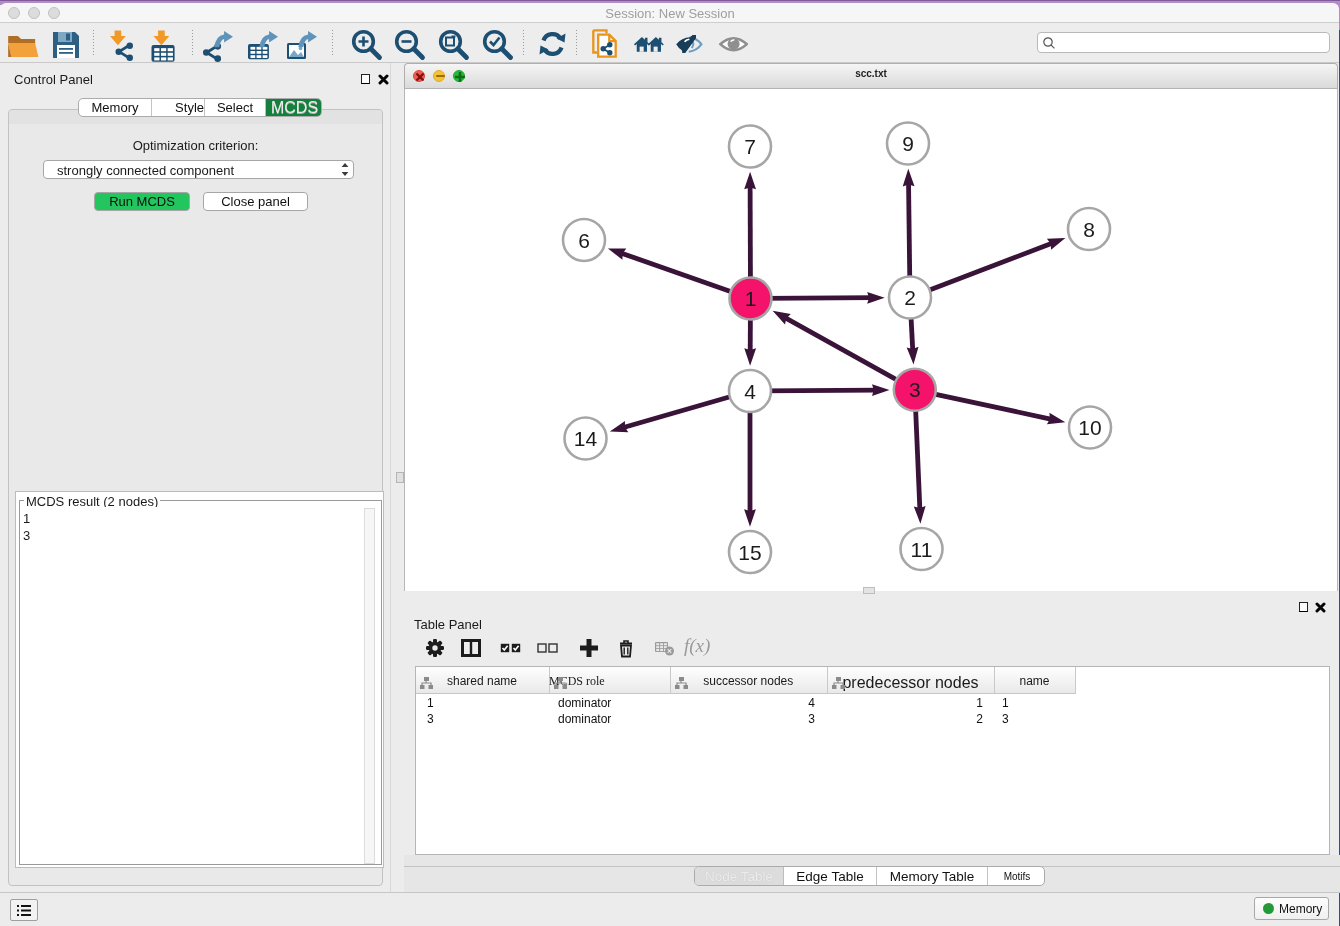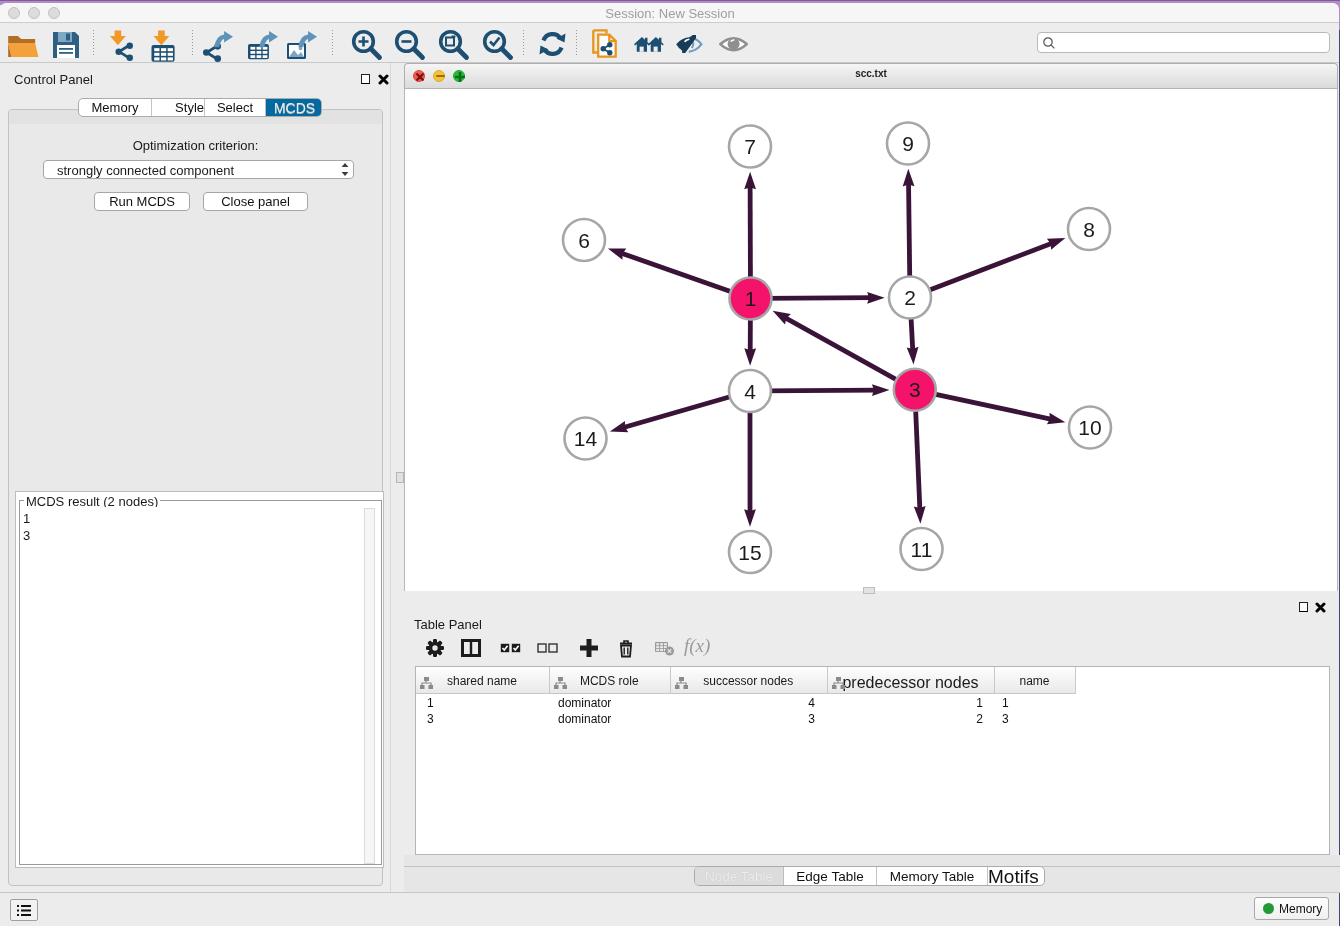--- a/index.html
+++ b/index.html
@@ -198,33 +198,33 @@
     <path d="M2,2 L9,9 M9,2 L2,9" stroke="#050505" stroke-width="3" stroke-linecap="round"></path>
   </svg>
 
 <div class="abs" style="left:8px;top:109px;width:375px;height:777px;background:#e9e9e9;border:1px solid #c2c2c2;border-radius:4px;"></div>
 <div class="abs" style="left:9px;top:110px;width:373px;height:14px;background:#e2e2e2;border-radius:4px 4px 0 0;"></div>
 
 <div class="abs" style="left:78px;top:98px;width:244px;height:19px;background:#fff;border:1px solid #ababab;border-radius:5px;overflow:hidden;">
   <div class="abs" style="left:0;top:0;width:73px;height:19px;border-right:1px solid #c4c4c4;text-align:center;line-height:18px;font-size:13px;color:#111;">Memory</div>
   <div class="abs" style="left:73px;top:0;width:53px;height:19px;border-right:1px solid #c4c4c4;text-align:right;line-height:18px;font-size:13px;color:#111;">Style</div>
   <div class="abs" style="left:126px;top:0;width:60px;height:19px;text-align:center;line-height:18px;font-size:13px;color:#111;">Select</div>
-  <div class="abs" style="left:186px;top:0;width:58px;height:19px;background:#0369a1;border-left:1px solid #bdbdbd;text-align:center;line-height:18px;font-size:14px;color:#ebebeb;text-shadow:0 1px 0 #b0b0b0;">MCDS</div>
+  <div class="abs" style="left:186px;top:0;width:58px;height:19px;background:#15803d;border-left:1px solid #bdbdbd;text-align:center;line-height:18px;font-size:16px;color:#ebebeb;text-shadow:0 1px 0 #b0b0b0;">MCDS</div>
 </div>
 
 <div class="abs txt" style="left:8px;top:138px;width:375px;text-align:center;">Optimization criterion:</div>
 
 <div class="abs" style="left:43px;top:160px;width:311px;height:19px;background:#fff;border:1px solid #a6a6a6;border-radius:4px;"></div>
 <div class="abs txt" style="left:57px;top:163px;">strongly connected component</div>
 <svg class="abs" style="left:340px;top:163px;" width="10" height="13" viewBox="0 0 10 13">
     <path d="M5,0 L8.4,4 L1.6,4 Z" fill="#3c3c3c"></path>
     <path d="M5,13 L8.4,9 L1.6,9 Z" fill="#3c3c3c"></path>
   </svg>
 
-<div class="abs" style="left:94px;top:192px;width:96px;height:19px;background:#ffffff;border:1px solid #a6a6a6;border-radius:4px;text-align:center;line-height:17px;font-size:13px;color:#111;">Run MCDS</div>
+<div class="abs" style="left:94px;top:192px;width:96px;height:19px;background:#22c55e;border:1px solid #a6a6a6;border-radius:4px;text-align:center;line-height:17px;font-size:13px;color:#111;">Run MCDS</div>
 <div class="abs" style="left:203px;top:192px;width:105px;height:19px;background:#fff;border:1px solid #a6a6a6;border-radius:4px;text-align:center;line-height:17px;font-size:13px;color:#111;">Close panel</div>
 
 <div class="abs" style="left:15px;top:491px;width:369px;height:377px;background:#fff;border:1px solid #bcbcbc;"></div>
 <div class="abs" style="left:19px;top:500px;width:363px;height:365px;border:1px solid #9a9a9a;"></div>
 <div class="abs txt" style="left:24px;top:494px;background:#fff;padding:0 2px;">MCDS result (2 nodes)</div>
 <div class="abs" style="left:21px;top:507px;width:359px;height:357px;background:#fff;"></div>
 <div class="abs txt" style="left:23px;top:511px;line-height:16.5px;">1<br>3</div>
 <div class="abs" style="left:364px;top:508px;width:11px;height:356px;background:#f6f6f6;border:1px solid #dcdcdc;"></div>
 
 <div class="abs" style="left:396px;top:472px;width:8px;height:11px;background:#e0e0e0;border:1px solid #b5b5b5;"></div>
@@ -369,21 +369,21 @@
     <div class="abs" style="left:415px;top:674px;width:134px;text-align:center;font-size:12px;color:#1a1a1a;">shared name</div>
 <svg class="abs" style="left:420px;top:677px;" width="13" height="12" viewBox="0 0 13 12">
       <g fill="#8a8a8a">
         <rect x="4" y="0" width="5" height="4"></rect>
         <rect x="0" y="8" width="4.5" height="4"></rect>
         <rect x="8.5" y="8" width="4.5" height="4"></rect>
         <path d="M6,4 L6,6 M2,8 L2,6 L11,6 L11,8" stroke="#8a8a8a" fill="none" stroke-width="1.2"></path>
       </g>
     </svg>
 <div class="abs" style="left:549px;top:667px;width:1px;height:27px;background:#c9c9c9;"></div>
-<div class="abs" style="left:549px;top:674px;width:120.5px;text-align:center;font-size:12px;color:#1a1a1a;">MCDS role</div>
+<div class="abs" style="left:549px;top:674px;width:120.5px;text-align:left;font-size:12px;color:#1a1a1a;font-family:Liberation Serif, serif;">MCDS role</div>
 <svg class="abs" style="left:554px;top:677px;" width="13" height="12" viewBox="0 0 13 12">
       <g fill="#8a8a8a">
         <rect x="4" y="0" width="5" height="4"></rect>
         <rect x="0" y="8" width="4.5" height="4"></rect>
         <rect x="8.5" y="8" width="4.5" height="4"></rect>
         <path d="M6,4 L6,6 M2,8 L2,6 L11,6 L11,8" stroke="#8a8a8a" fill="none" stroke-width="1.2"></path>
       </g>
     </svg>
 <div class="abs" style="left:669.5px;top:667px;width:1px;height:27px;background:#c9c9c9;"></div>
 <div class="abs" style="left:669.5px;top:674px;width:157.5px;text-align:center;font-size:12px;color:#1a1a1a;">successor nodes</div>
@@ -422,21 +422,21 @@
 <div class="abs" style="left:860px;top:712px;width:123px;text-align:right;font-size:12px;color:#111;">2</div>
 <div class="abs" style="left:1002px;top:712px;font-size:12px;color:#111;">3</div>
   </div>
 
 <div class="abs" style="left:404px;top:855px;width:936px;height:37px;background:#e6e6e6;"></div>
 <div class="abs" style="left:404px;top:866px;width:936px;height:1px;background:#c2c2c2;"></div>
 <div class="abs" style="left:694px;top:866px;width:351px;height:20px;background:#fff;border:1px solid #ababab;border-radius:5px;overflow:hidden;">
   <div class="abs" style="left:0;top:0;width:89px;height:20px;background:#dcdcdc;border-right:1px solid #bdbdbd;text-align:center;line-height:19px;font-size:13.5px;font-weight:500;color:#ededed;text-shadow:0 0 1px #bdbdbd;">Node Table</div>
   <div class="abs" style="left:89px;top:0;width:93px;height:20px;border-right:1px solid #c4c4c4;text-align:center;line-height:19px;font-size:13.5px;font-weight:500;color:#111;">Edge Table</div>
   <div class="abs" style="left:182px;top:0;width:111px;height:20px;border-right:1px solid #c4c4c4;text-align:center;line-height:19px;font-size:13.5px;font-weight:500;color:#111;">Memory Table</div>
-  <div class="abs" style="left:293px;top:0;width:58px;height:20px;line-height:19px;font-size:19px;font-weight:500;color:#111;">Motifs</div>
+  <div class="abs" style="left:293px;top:0;width:58px;height:20px;text-align:center;line-height:19px;font-size:10px;font-weight:500;color:#111;">Motifs</div>
 </div>
 
 <div class="abs" style="left:0;top:892px;width:1340px;height:1px;background:#c6c6c6;"></div>
 <div class="abs" style="left:10px;top:899px;width:28px;height:22px;background:#f2f2f2;border:1px solid #9f9f9f;border-radius:2px;"></div>
 <svg class="abs" style="left:17px;top:905px;" width="14" height="11" viewBox="0 0 14 11">
     <g fill="#111">
       <rect x="0" y="0" width="2" height="2"></rect>
       <rect x="4" y="0" width="10" height="2"></rect>
       <rect x="0" y="4.5" width="2" height="2"></rect>
       <rect x="4" y="4.5" width="10" height="2"></rect>

